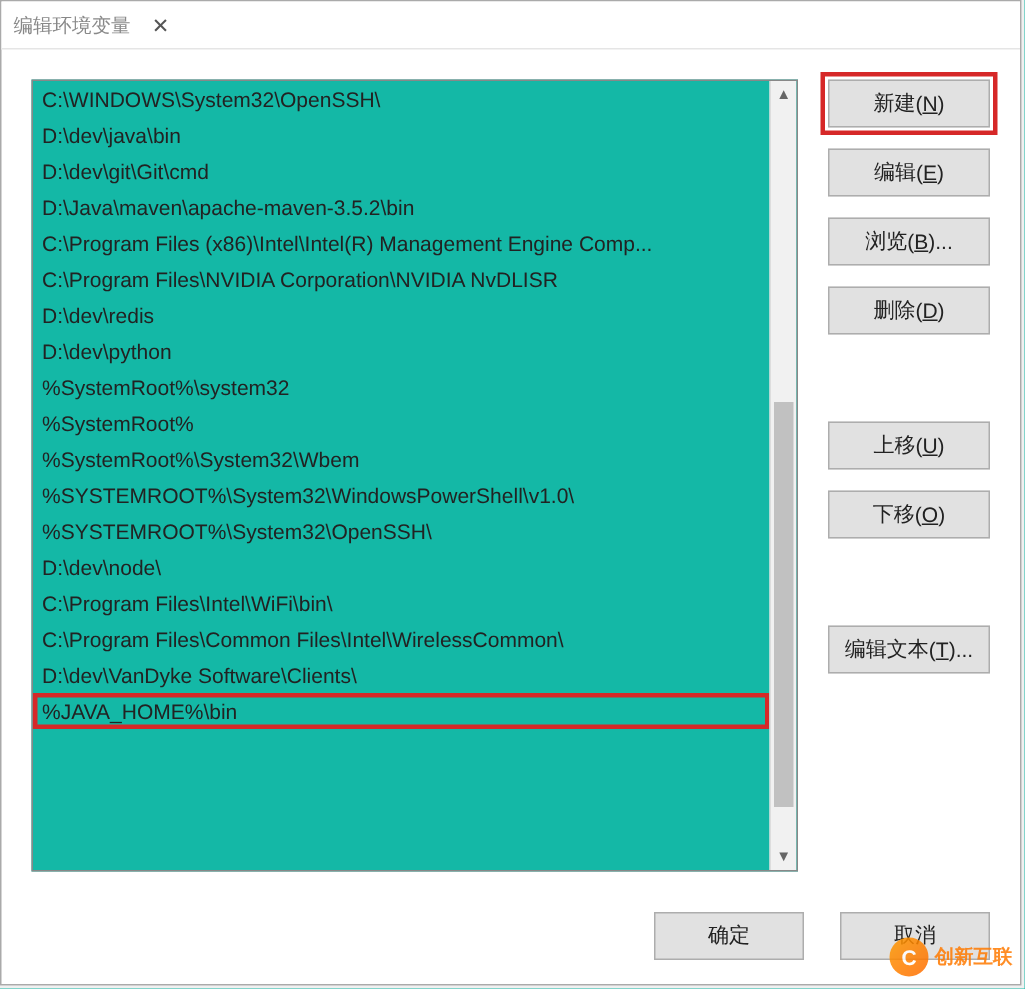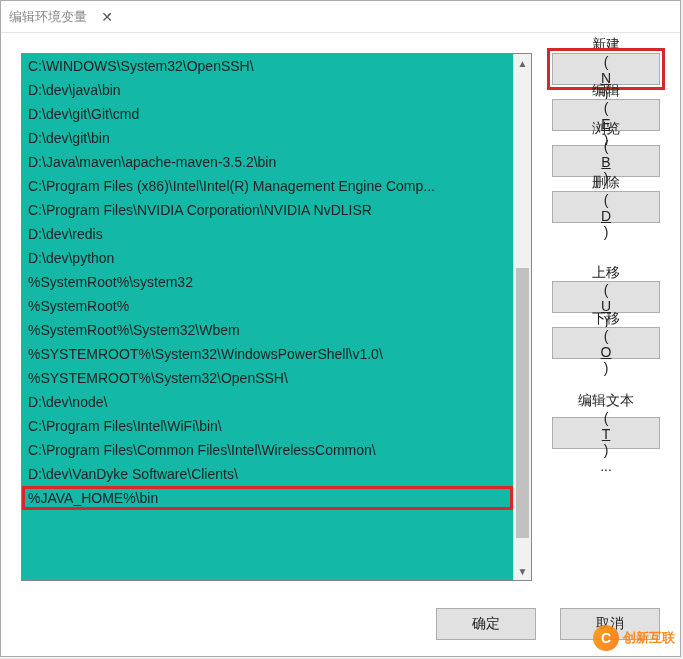--- a/index.html
+++ b/index.html
@@ -120,21 +120,20 @@
       width: 108px;
       height: 32px;
       background: #e1e1e1;
       border: 1px solid #adadad;
       font-size: 14px;
       color: #222;
       display: flex;
       align-items: center;
       justify-content: center;
       cursor: pointer;
-      flex-direction: column;
     }
     .btn.highlighted {
       outline: 3px solid #d62828;
       outline-offset: 2px;
     }
     .btn .underline { text-decoration: underline; }
     .btn-group-gap { height: 30px; }
     .footer {
       height: 56px;
       display: flex;
@@ -183,21 +182,20 @@
       <div class="close-btn">
         <span>✕</span>
       </div>
     </div>
     <div class="content">
       <div class="listbox">
         <div class="list-inner" id="list-inner">
             <div class="list-item">C:\WINDOWS\System32\OpenSSH\</div>
             <div class="list-item">D:\dev\java\bin</div>
             <div class="list-item">D:\dev\git\Git\cmd</div>
-            <div class="list-item">D:\dev\git\bin</div>
             <div class="list-item">D:\Java\maven\apache-maven-3.5.2\bin</div>
             <div class="list-item">C:\Program Files (x86)\Intel\Intel(R) Management Engine Comp...</div>
             <div class="list-item">C:\Program Files\NVIDIA Corporation\NVIDIA NvDLISR</div>
             <div class="list-item">D:\dev\redis</div>
             <div class="list-item">D:\dev\python</div>
             <div class="list-item">%SystemRoot%\system32</div>
             <div class="list-item">%SystemRoot%</div>
             <div class="list-item">%SystemRoot%\System32\Wbem</div>
             <div class="list-item">%SYSTEMROOT%\System32\WindowsPowerShell\v1.0\</div>
             <div class="list-item">%SYSTEMROOT%\System32\OpenSSH\</div>

